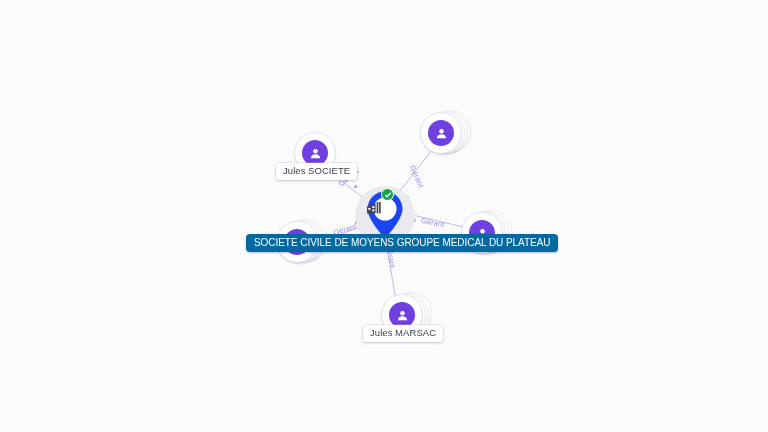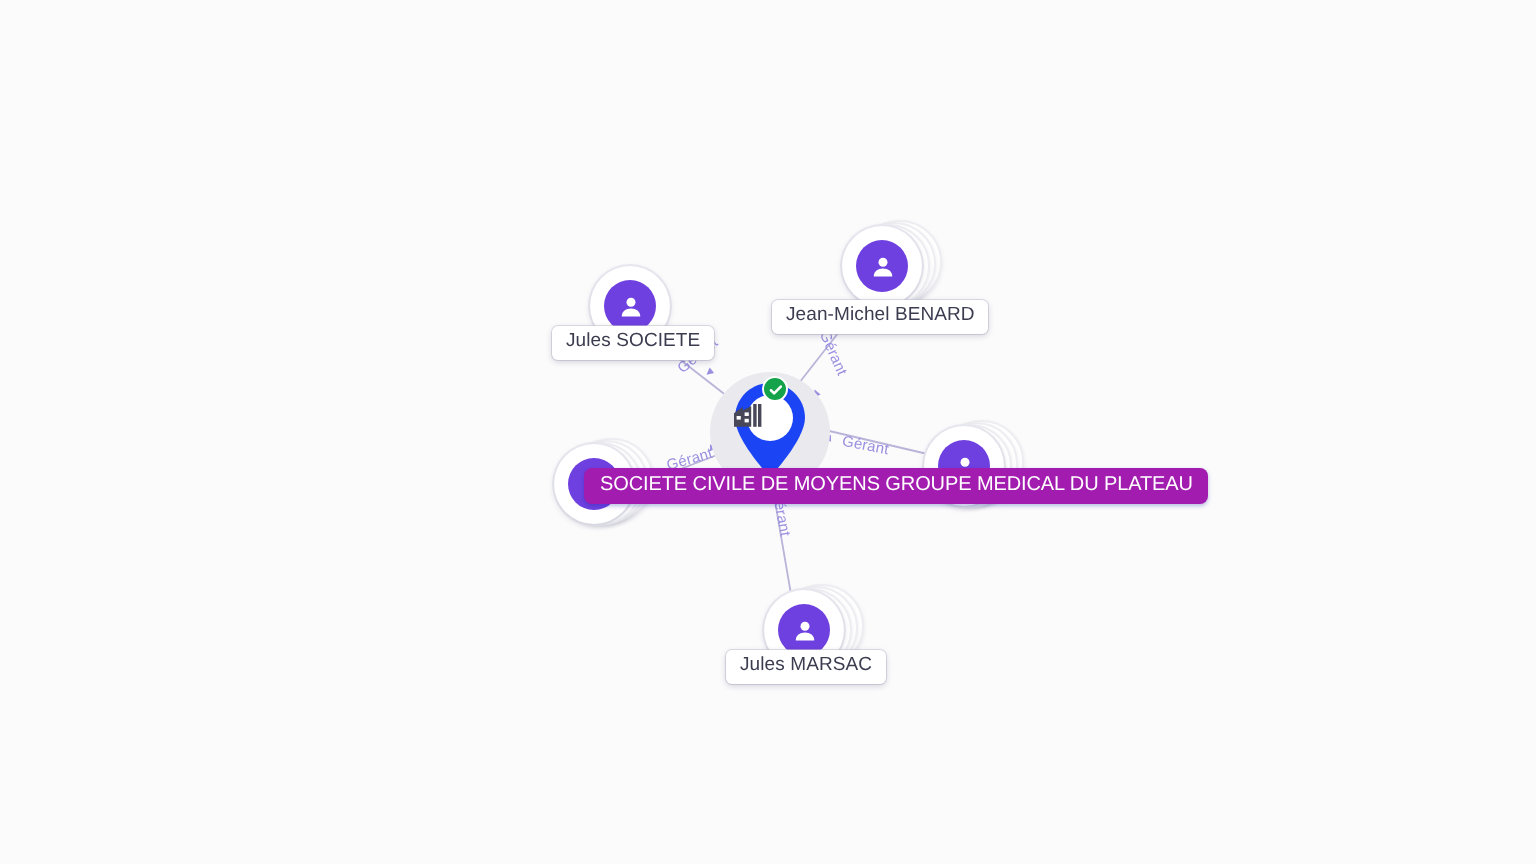--- a/index.html
+++ b/index.html
@@ -140,31 +140,30 @@
     display: flex;
     align-items: center;
     justify-content: center;
     box-sizing: border-box;
   }
   .verified-badge svg { display: block; }
 
   
   #company-label {
     position: absolute;
-    background: #a21caf;
+    background: #0369a1;
     color: #ffffff;
     font-size: 10px;
     font-weight: 400;
     letter-spacing: -0.05px;
     padding: 3px 8px 4px 8px;
     border-radius: 4px;
     white-space: nowrap;
     line-height: 1.1;
     box-shadow: 0 1px 2px rgba(20,40,160,0.30);
-    margin-left: 46px;
   }
 </style>
 </head>
 <body>
 
 <div id="graph-canvas">
 
   <svg id="edge-layer" viewBox="0 0 768 432" width="768" height="432">
 
     <path d="M 366,200 L 330,172" stroke="#b9b4d8" stroke-width="0.9" fill="none"></path>
@@ -211,21 +210,20 @@
     <div class="stack-card" style="left:2px; top:-1px;"></div>
     <div class="avatar-ring">
       <div class="avatar-circle">
         <svg width="15" height="15" viewBox="0 0 24 24" fill="#ffffff">
           <circle cx="12" cy="8.2" r="3.6"></circle>
           <path d="M4.6 19.5c0-4.1 3.3-6.3 7.4-6.3s7.4 2.2 7.4 6.3z"></path>
         </svg>
       </div>
     </div>
   </div>
-  <div class="name-chip" style="left:386px; top:150px;">Jean-Michel BENARD</div>
 
   <div class="person-node" style="left:462px; top:213px;">
     <div class="stack-card" style="left:8px; top:-3px;"></div>
     <div class="stack-card" style="left:5px; top:-2px;"></div>
     <div class="stack-card" style="left:2px; top:-1px;"></div>
     <div class="avatar-ring">
       <div class="avatar-circle">
         <svg width="15" height="15" viewBox="0 0 24 24" fill="#ffffff">
           <circle cx="12" cy="8.2" r="3.6"></circle>
           <path d="M4.6 19.5c0-4.1 3.3-6.3 7.4-6.3s7.4 2.2 7.4 6.3z"></path>

